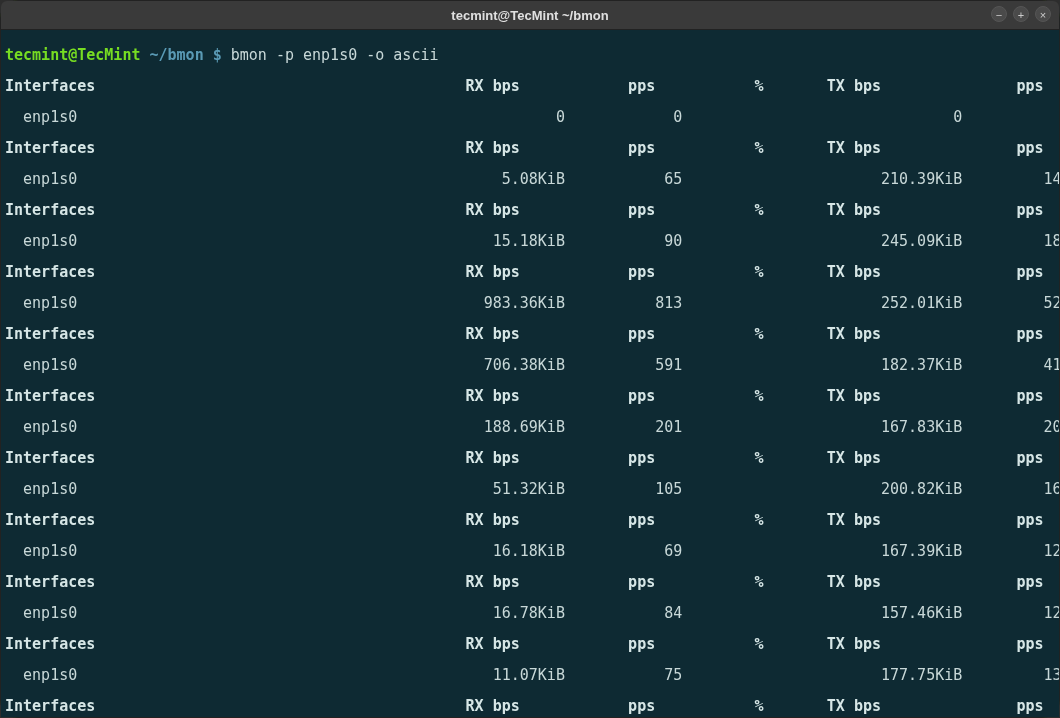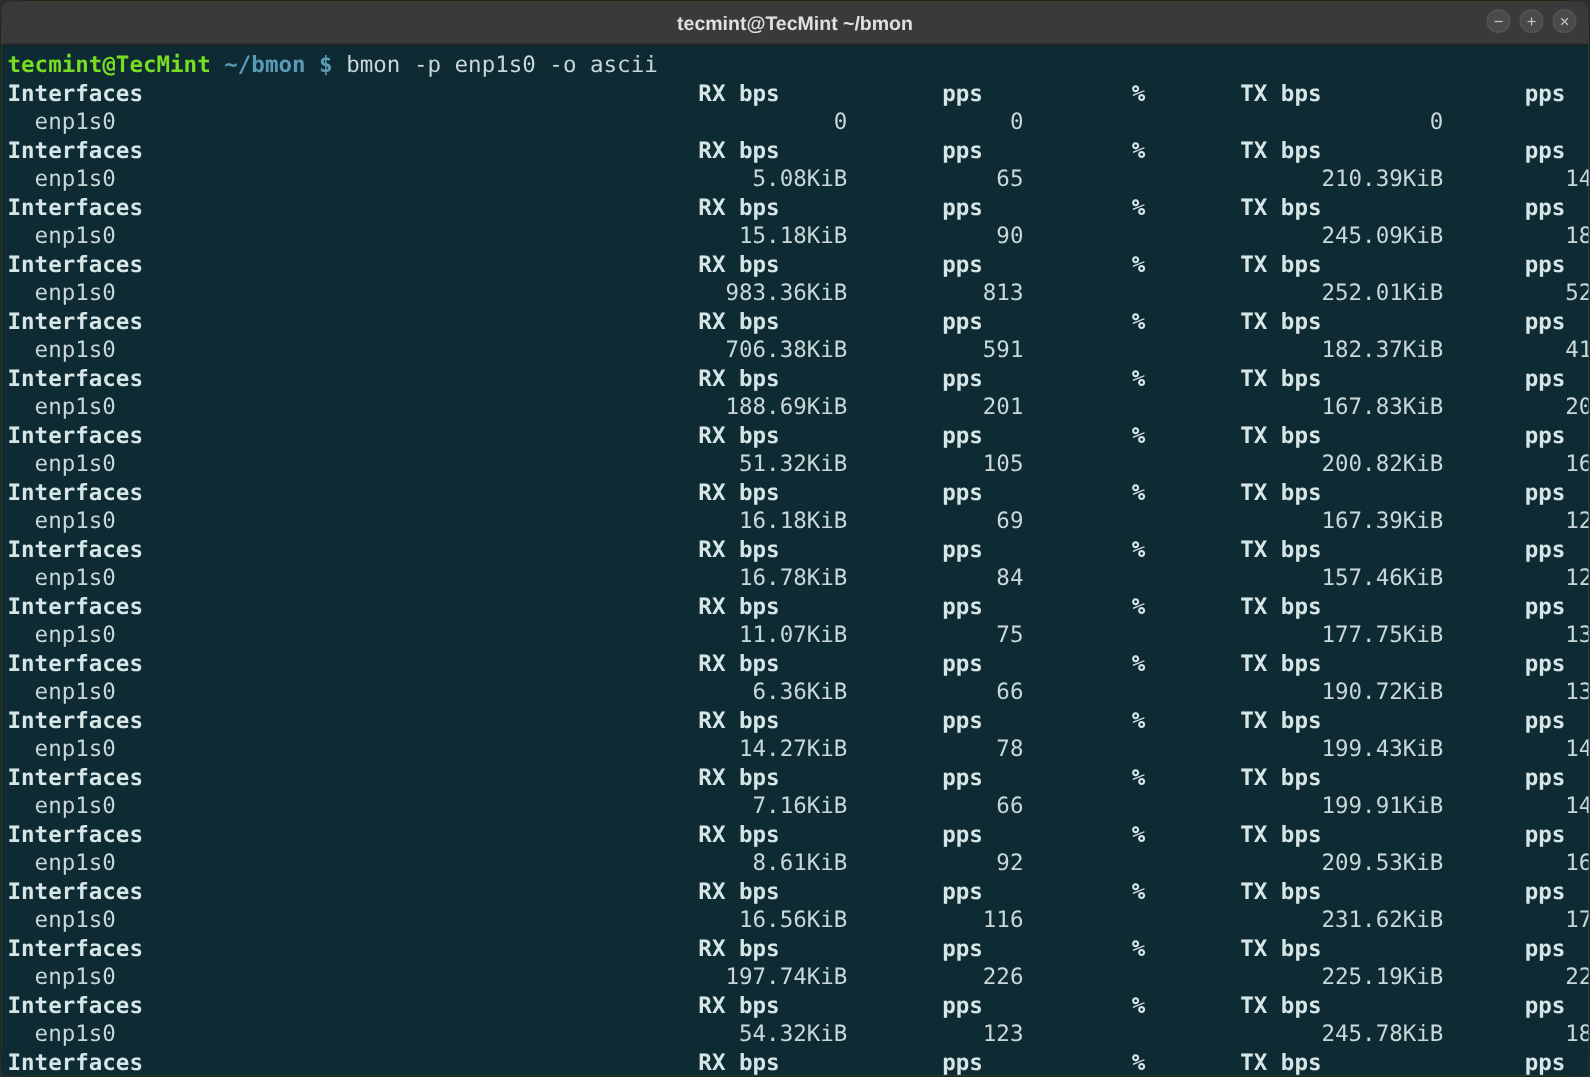--- a/index.html
+++ b/index.html
@@ -65,20 +65,21 @@
     overflow: hidden;
     box-sizing: border-box;
     letter-spacing: 0px;
   }
   .line {
     white-space: pre;
     font-family: "DejaVu Sans Mono", "Liberation Mono", Consolas, monospace;
     font-size: 15px;
     color: #c8d8d8;
     height: 19px;
+    margin-top: 12px;
   }
   .header { color: #d6e6e6; font-weight: bold; }
   .prompt-user { color: #77dd22; font-weight: bold; }
   .prompt-path { color: #5a9ab5; font-weight: bold; }
   .prompt-sym  { color: #5a9ab5; font-weight: bold; }
   .cmd { color: #c8d8d8; }
 </style>
 </head>
 <body>
 

